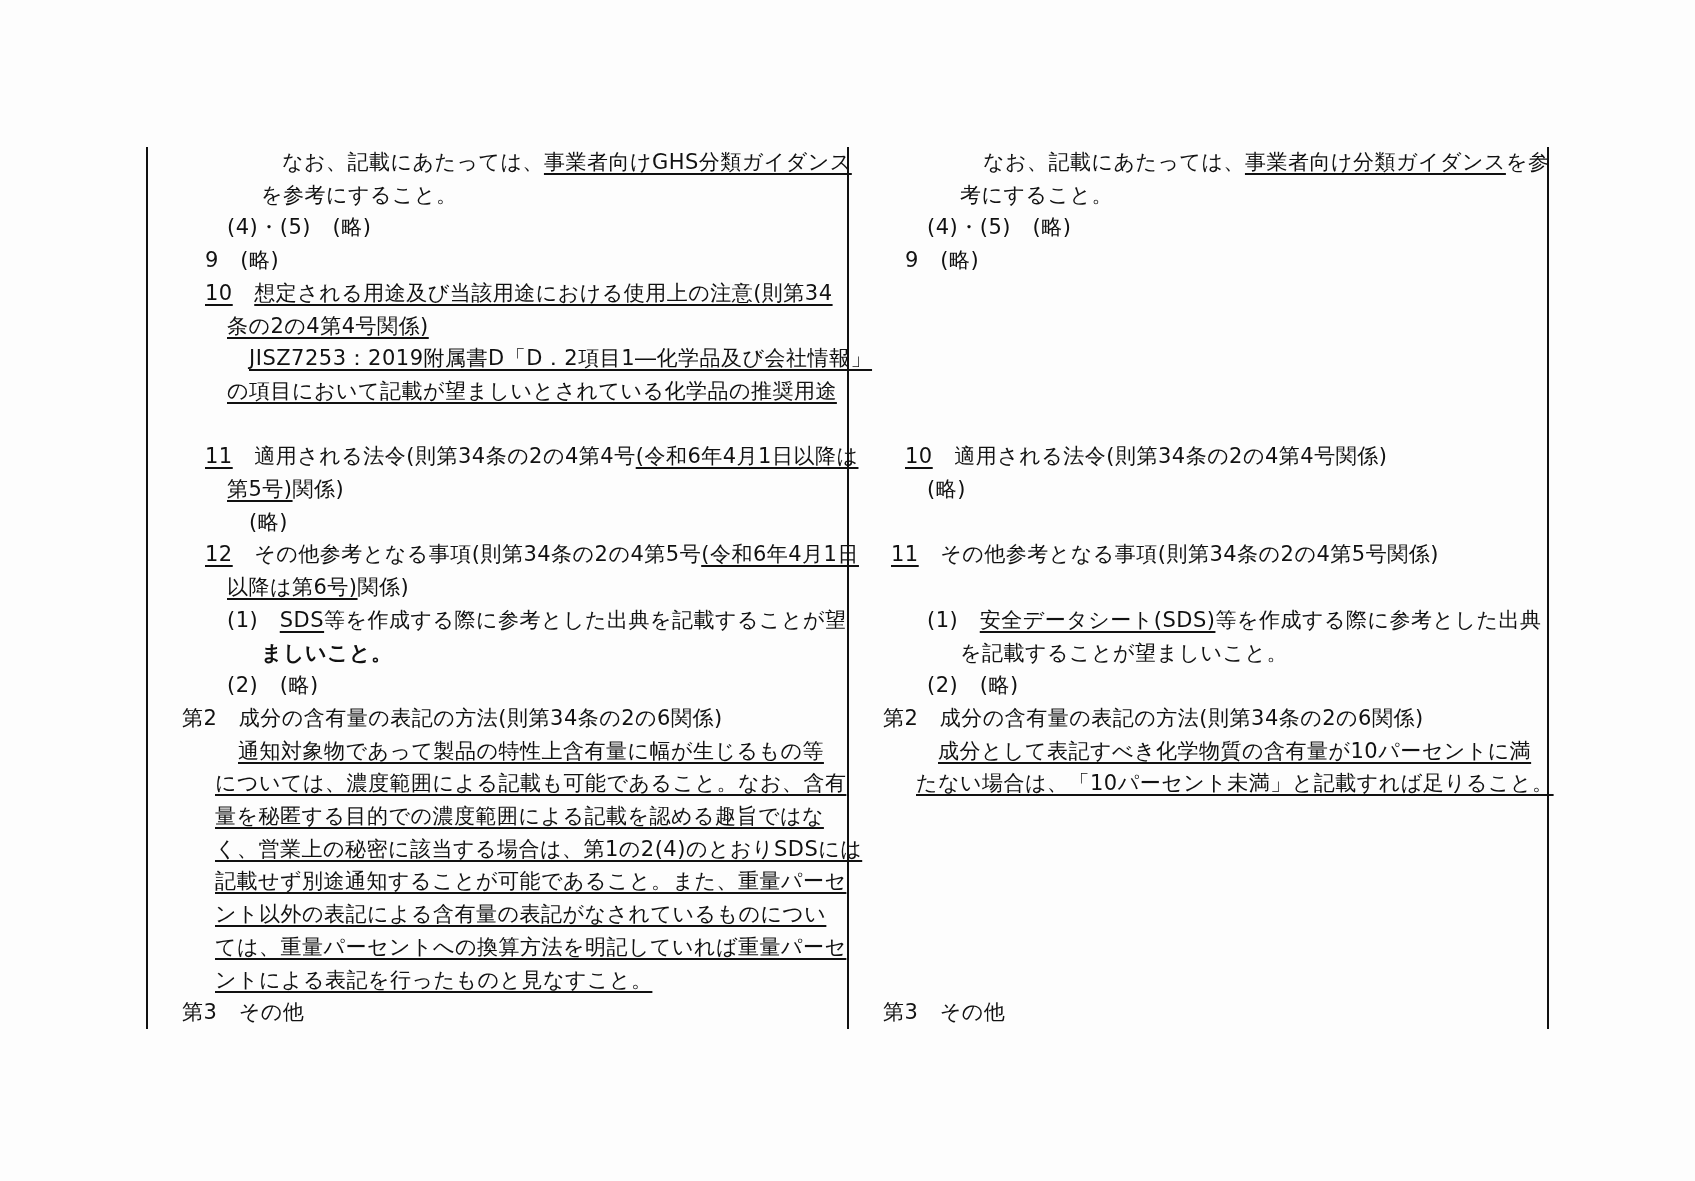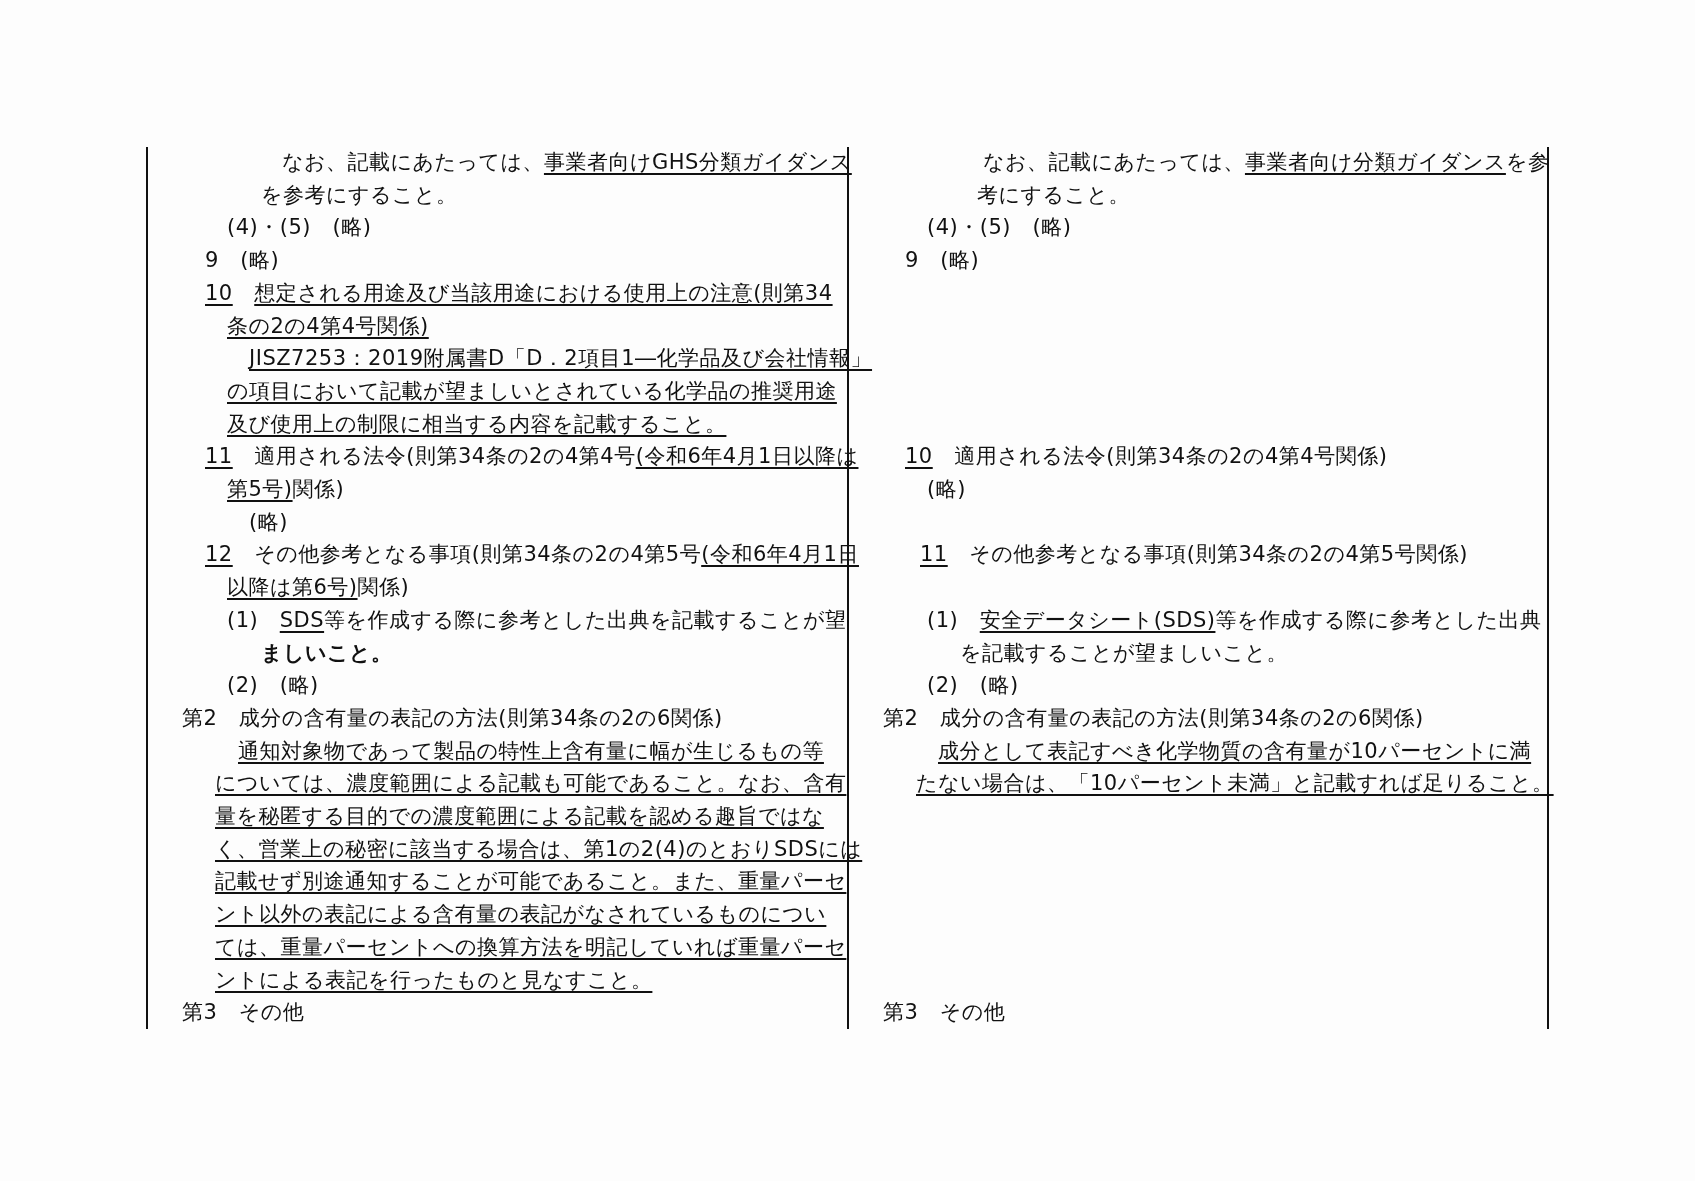--- a/index.html
+++ b/index.html
@@ -26,21 +26,20 @@
 
 <div class="col" id="col-left" style="left:147px;">
     <div class="line" style="top: 149px; left: 135px;"><span>なお、記載にあたっては、</span><span class="u">事業者向けGHS分類ガイダンス</span></div>
     <div class="line" style="top: 181.7px; left: 114px;"><span>を参考にすること。</span></div>
     <div class="line" style="top: 214.4px; left: 80px;"><span>(4)・(5)　(略)</span></div>
     <div class="line" style="top: 247.1px; left: 58px;"><span>9　(略)</span></div>
     <div class="line" style="top: 279.8px; left: 58px;"><span class="u">10</span><span>　</span><span class="u">想定される用途及び当該用途における使用上の注意(則第34</span></div>
     <div class="line" style="top: 312.5px; left: 80px;"><span class="u">条の2の4第4号関係)</span></div>
     <div class="line" style="top: 345.2px; left: 102px;"><span class="u">JISZ7253：2019附属書D「D．2項目1―化学品及び会社情報」</span></div>
     <div class="line" style="top: 377.9px; left: 80px;"><span class="u">の項目において記載が望ましいとされている化学品の推奨用途</span></div>
-    <div class="line" style="top: 410.6px; left: 80px;"><span class="u">及び使用上の制限に相当する内容を記載すること。</span></div>
     <div class="line" style="top: 443.3px; left: 58px;"><span class="u">11</span><span>　適用される法令(則第34条の2の4第4号</span><span class="u">(令和6年4月1日以降は</span></div>
     <div class="line" style="top: 476px; left: 80px;"><span class="u">第5号)</span><span>関係)</span></div>
     <div class="line" style="top: 508.7px; left: 102px;"><span>(略)</span></div>
     <div class="line" style="top: 541.4px; left: 58px; text-align: right;"><span class="u">12</span><span>　その他参考となる事項(則第34条の2の4第5号</span><span class="u">(令和6年4月1日</span></div>
     <div class="line" style="top: 574.1px; left: 80px;"><span class="u">以降は第6号)</span><span>関係)</span></div>
     <div class="line" style="top: 606.8px; left: 80px;"><span>(1)　</span><span class="u">SDS</span><span>等を作成する際に参考とした出典を記載することが望</span></div>
     <div class="line" style="top: 639.5px; left: 114px; font-weight: bold;"><span>ましいこと。</span></div>
     <div class="line" style="top: 672.2px; left: 80px;"><span>(2)　(略)</span></div>
     <div class="line" style="top: 704.9px; left: 35px;"><span>第2　成分の含有量の表記の方法(則第34条の2の6関係)</span></div>
     <div class="line" style="top: 737.6px; left: 91px;"><span class="u">通知対象物であって製品の特性上含有量に幅が生じるもの等</span></div>
@@ -48,26 +47,26 @@
     <div class="line" style="top: 803px; left: 68px;"><span class="u">量を秘匿する目的での濃度範囲による記載を認める趣旨ではな</span></div>
     <div class="line" style="top: 835.7px; left: 68px;"><span class="u">く、営業上の秘密に該当する場合は、第1の2(4)のとおりSDSには</span></div>
     <div class="line" style="top: 901.1px; left: 68px;"><span class="u">ント以外の表記による含有量の表記がなされているものについ</span></div>
     <div class="line" style="top: 868.4px; left: 68px;"><span class="u">記載せず別途通知することが可能であること。また、重量パーセ</span></div>
     <div class="line" style="top: 933.8px; left: 68px;"><span class="u">ては、重量パーセントへの換算方法を明記していれば重量パーセ</span></div>
     <div class="line" style="top: 966.5px; left: 68px;"><span class="u">ントによる表記を行ったものと見なすこと。</span></div>
     <div class="line" style="top: 999.2px; left: 35px;"><span>第3　その他</span></div>
   </div>
 <div class="col" id="col-right" style="left:848px;">
     <div class="line" style="top: 149px; left: 135px;"><span>なお、記載にあたっては、</span><span class="u">事業者向け分類ガイダンス</span><span>を参</span></div>
-    <div class="line" style="top: 181.7px; left: 112px; margin-left: 17px;"><span>考にすること。</span></div>
+    <div class="line" style="top: 181.7px; left: 112px;"><span>考にすること。</span></div>
     <div class="line" style="top: 214.4px; left: 79px;"><span>(4)・(5)　(略)</span></div>
     <div class="line" style="top: 247.1px; left: 57px;"><span>9　(略)</span></div>
     <div class="line" style="top: 443.3px; left: 57px; text-align: center;"><span class="u">10</span><span>　適用される法令(則第34条の2の4第4号関係)</span></div>
     <div class="line" style="top: 476px; left: 79px;"><span>(略)</span></div>
-    <div class="line" style="top: 541.4px; left: 72px;"><span class="u">11</span><span>　その他参考となる事項(則第34条の2の4第5号関係)</span></div>
+    <div class="line" style="top: 541.4px; left: 43px;"><span class="u">11</span><span>　その他参考となる事項(則第34条の2の4第5号関係)</span></div>
     <div class="line" style="top: 606.8px; left: 79px;"><span>(1)　</span><span class="u">安全データシート(SDS)</span><span>等を作成する際に参考とした出典</span></div>
     <div class="line" style="top: 639.5px; left: 112px;"><span>を記載することが望ましいこと。</span></div>
     <div class="line" style="top: 672.2px; left: 79px;"><span>(2)　(略)</span></div>
     <div class="line" style="top: 704.9px; left: 35px;"><span>第2　成分の含有量の表記の方法(則第34条の2の6関係)</span></div>
     <div class="line" style="top: 737.6px; left: 90px;"><span class="u">成分として表記すべき化学物質の含有量が10パーセントに満</span></div>
     <div class="line" style="top: 770.3px; left: 68px;"><span class="u">たない場合は、「10パーセント未満」と記載すれば足りること。</span></div>
     <div class="line" style="top: 999.2px; left: 35px;"><span>第3　その他</span></div>
   </div>
 
 </body></html>

